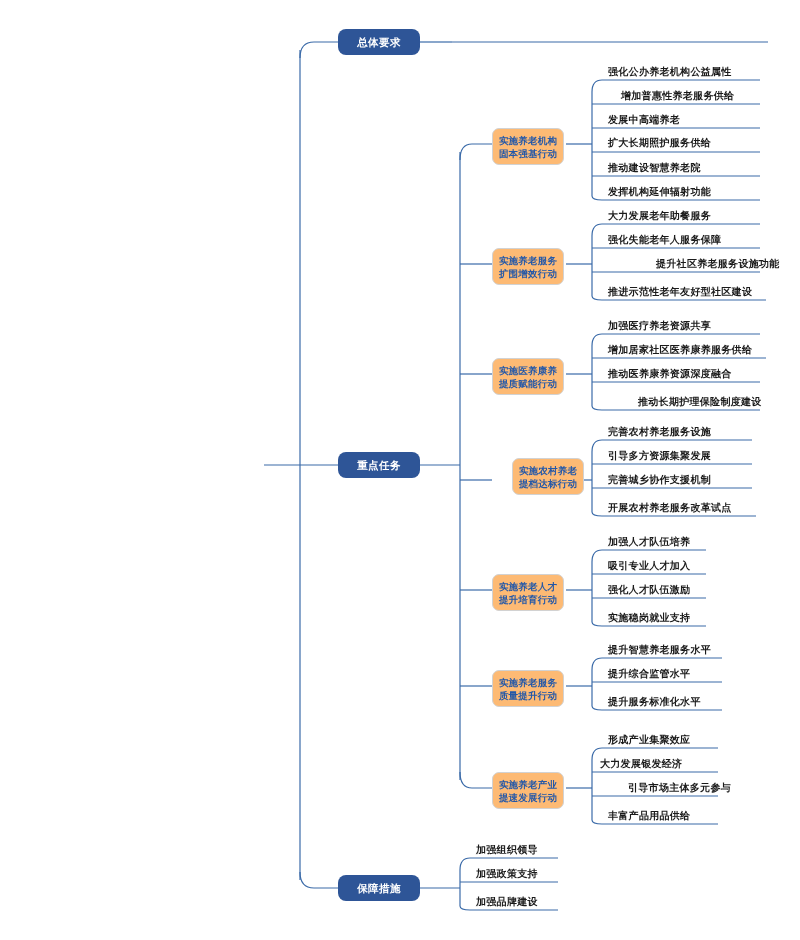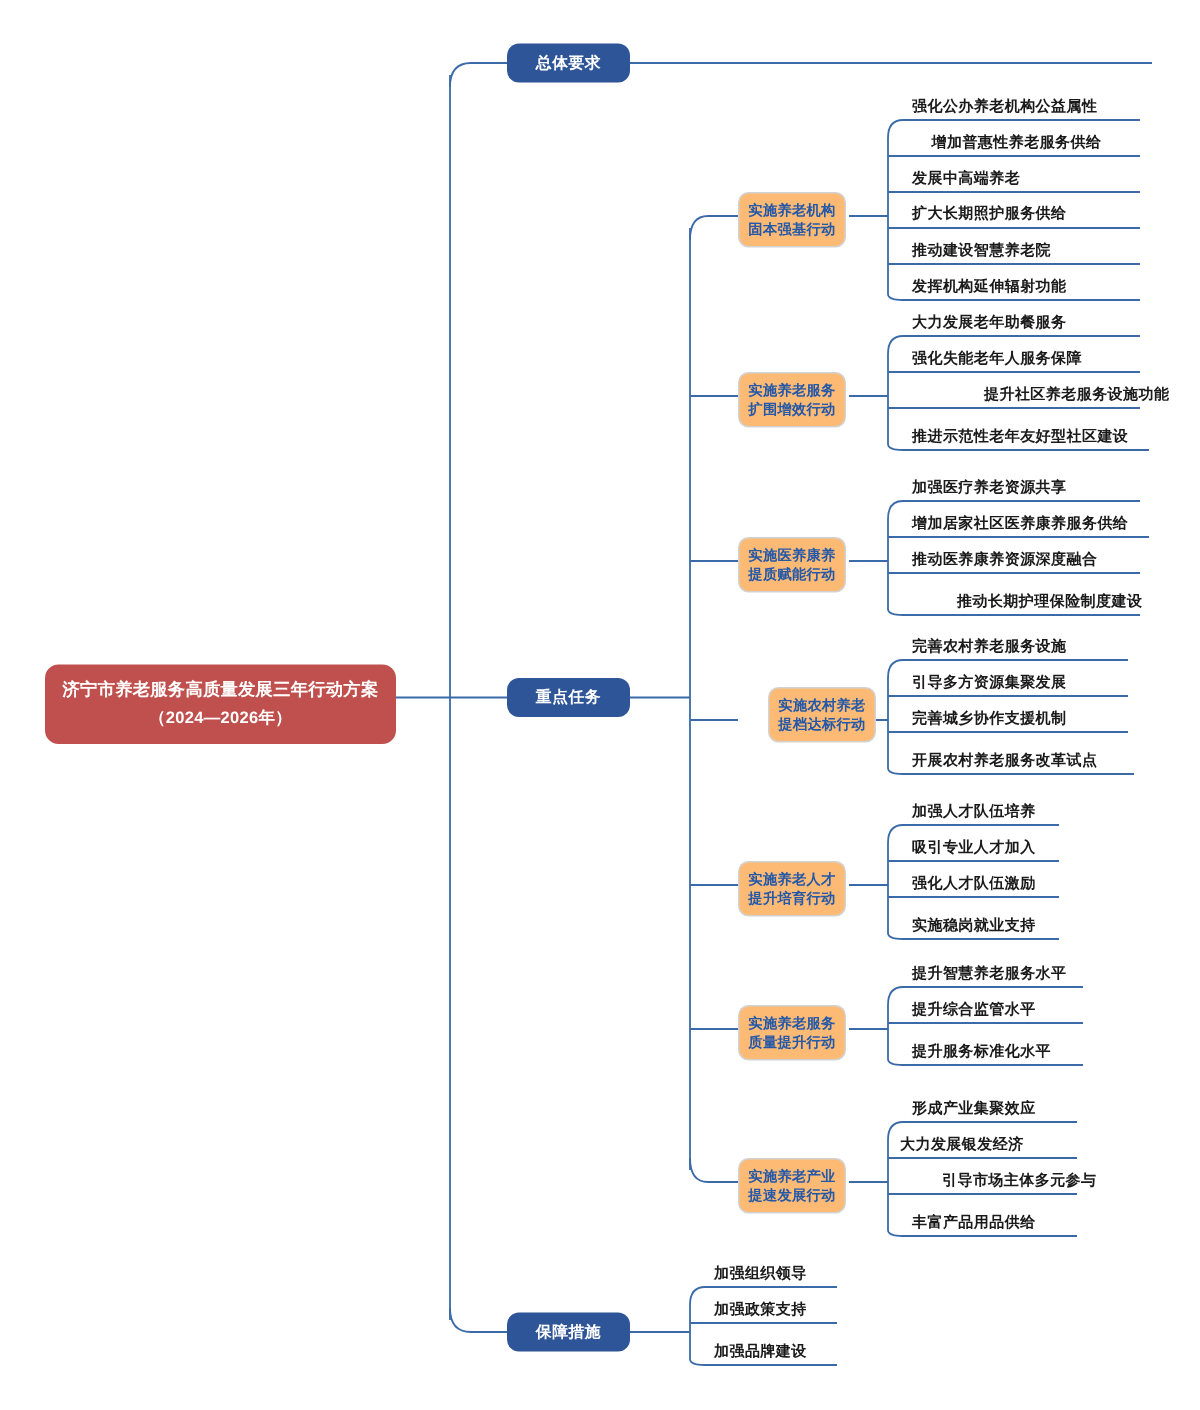--- a/index.html
+++ b/index.html
@@ -173,24 +173,20 @@
       <path d="M592,820 Q592,824 602,824 H718"></path>
 
       <path d="M420,888 H460"></path>
       <path d="M460,870 V906"></path>
       <path d="M460,870 Q460,858 470,858 H558"></path>
       <path d="M460,882 H558"></path>
       <path d="M460,906 Q460,910 470,910 H558"></path>
     </g>
   </svg>
 
-  <div class="node root-node" style="left:30px; top:443px; width:234px;">
-    <span>济宁市养老服务高质量发展三年行动方案</span>
-    <span class="sub">（2024—2026年）</span>
-  </div>
 
   <div class="node branch-node" style="left:338px; top:29px;">总体要求</div>
 
   <div class="node branch-node" style="left:338px; top:452px;">重点任务</div>
 
   <div class="node branch-node" style="left:338px; top:875px;">保障措施</div>
 
 
   <div class="node sub-node" style="left:492px; top:128px;">
     <div>实施养老机构</div>

